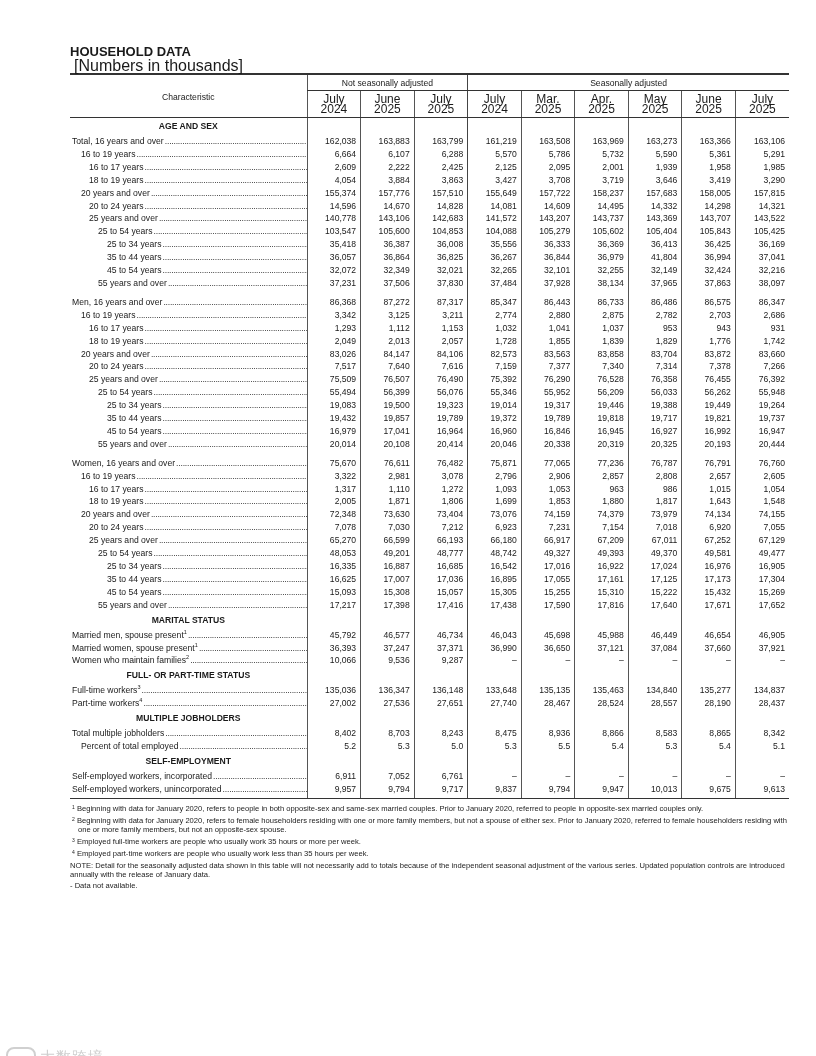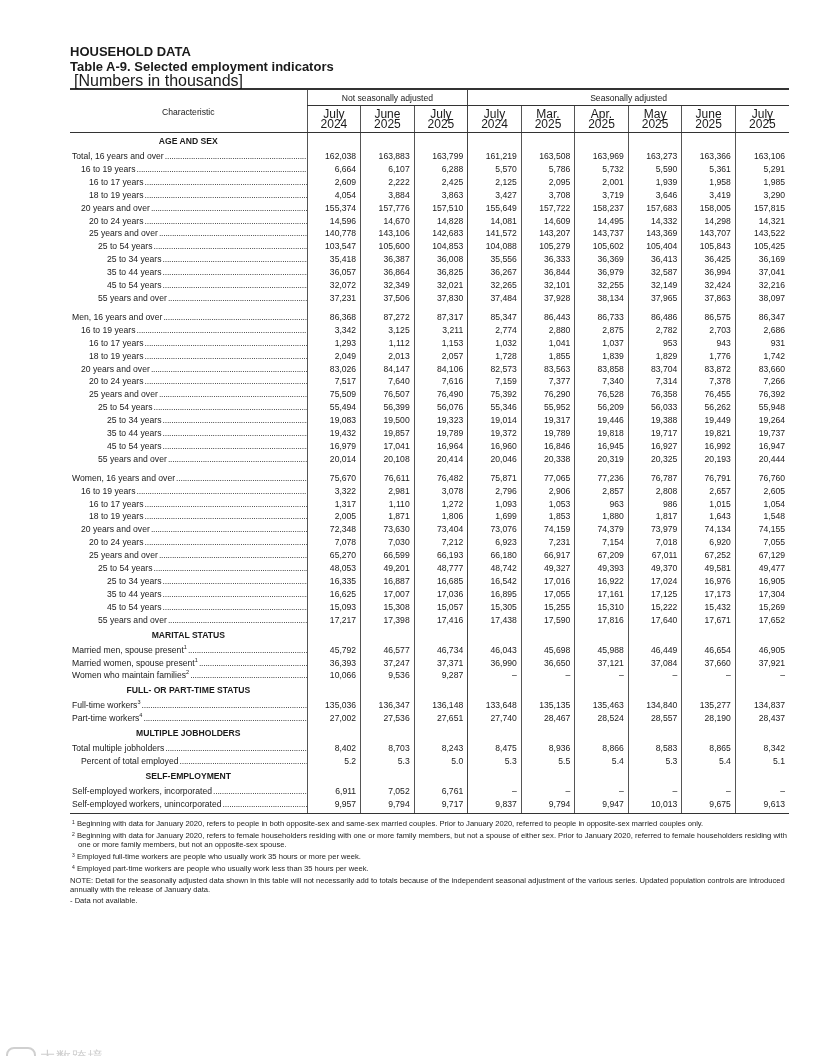--- a/index.html
+++ b/index.html
@@ -35,21 +35,20 @@
   .note.plain { padding-left:0; text-indent:0; margin-bottom:2px; }
   .note sup { font-size:5px; }
   .watermark { position:absolute; left:6px; top:1047px; font-size:15px; color:#cfcfcf; letter-spacing:1px; font-family:"DejaVu Sans", sans-serif; }
   .wm-logo { display:inline-block; width:26px; height:16px; border:2px solid #d0d0d0; border-radius:8px; vertical-align:middle; margin-right:4px; }
 </style>
 </head>
 <body>
 
 <div class="page">
   <p class="h1">HOUSEHOLD DATA</p>
-  <p class="h2">Table A-9. Selected employment indicators</p>
   <p class="h3">[Numbers in thousands]</p>
 
   <table>
     <colgroup>
       <col class="char">
         <col class="num">
         <col class="num">
         <col class="num">
         <col class="num">
         <col class="num">
@@ -247,21 +246,21 @@
         <tr>
           <td class="lab i4">
             <span class="lab-inner"><span>35 to 44 years</span></span>
           </td>
           <td class="num vl">36,057</td>
           <td class="num vl">36,864</td>
           <td class="num vl">36,825</td>
           <td class="num vl2">36,267</td>
           <td class="num vl">36,844</td>
           <td class="num vl">36,979</td>
-          <td class="num vl">32,587</td>
+          <td class="num vl">41,804</td>
           <td class="num vl">36,994</td>
           <td class="num vl">37,041</td>
         </tr>
         <tr>
           <td class="lab i4">
             <span class="lab-inner"><span>45 to 54 years</span></span>
           </td>
           <td class="num vl">32,072</td>
           <td class="num vl">32,349</td>
           <td class="num vl">32,021</td>

